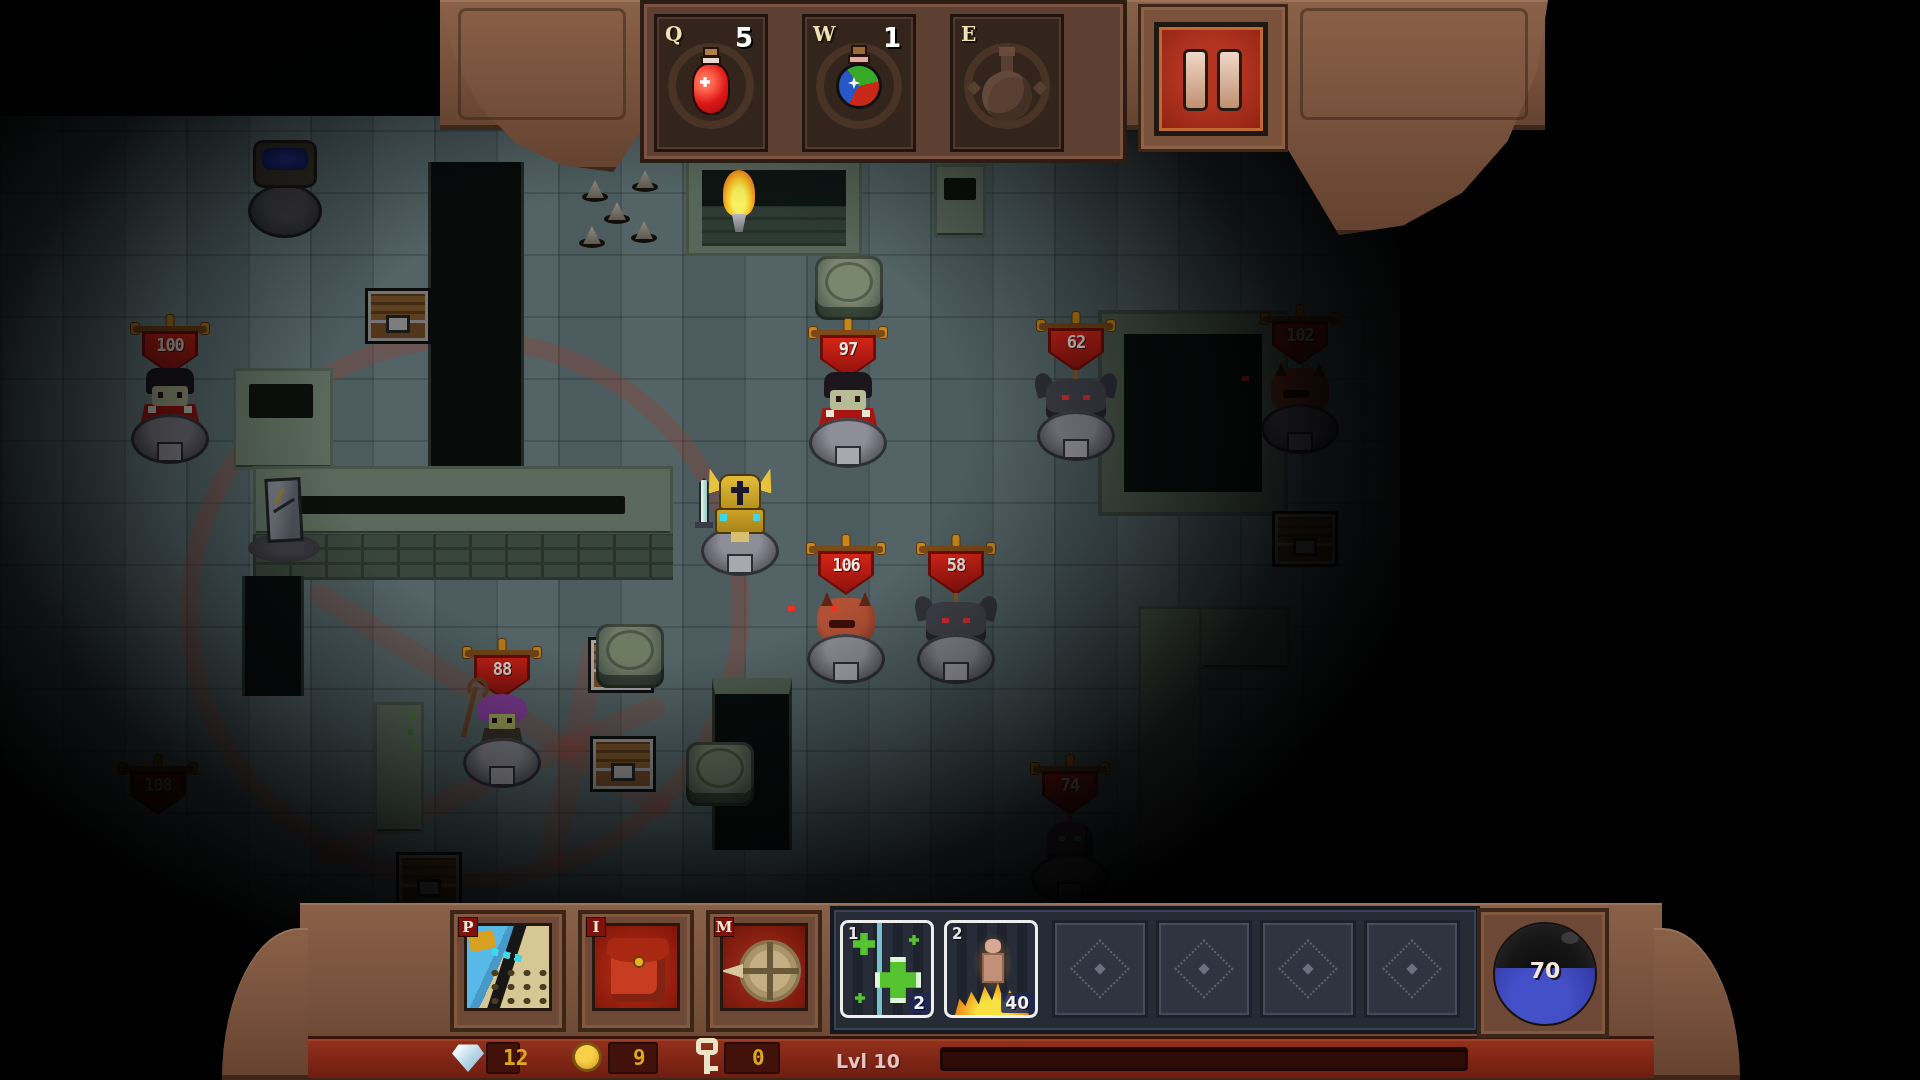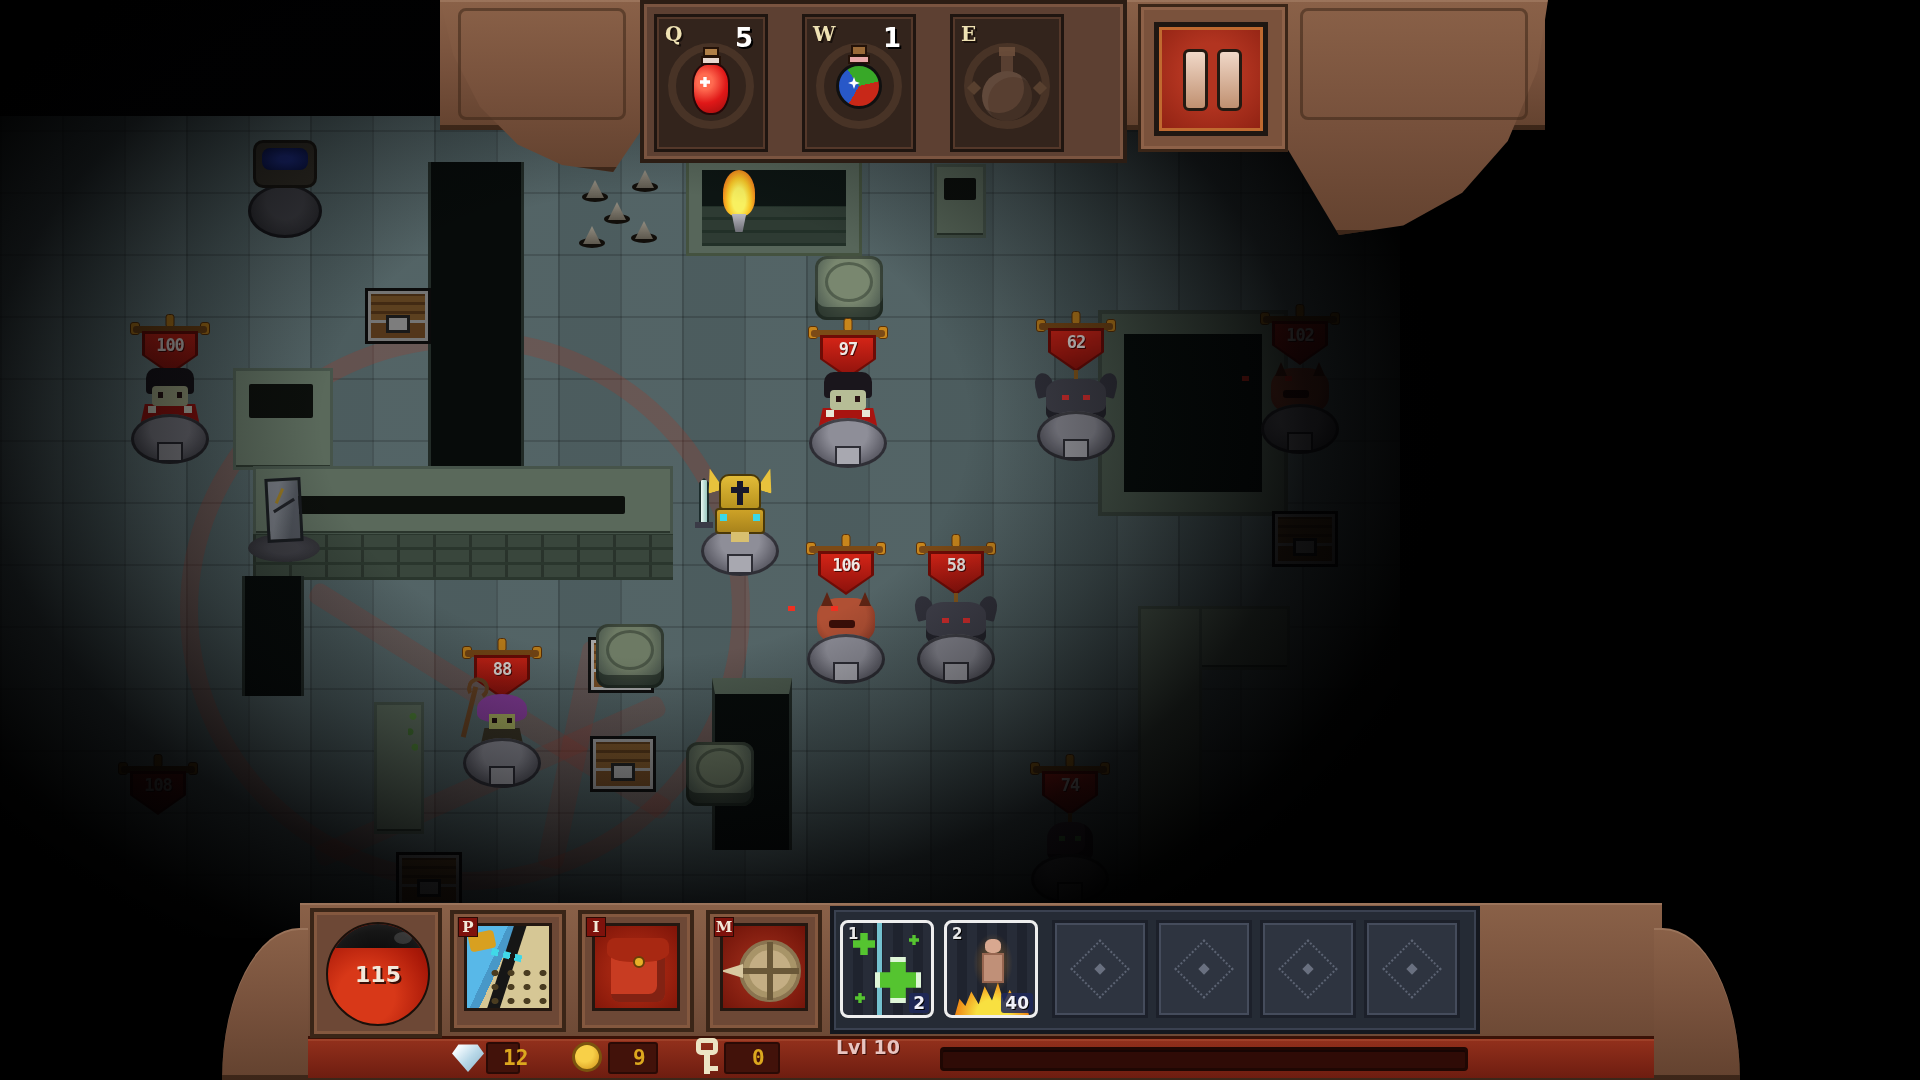--- a/index.html
+++ b/index.html
@@ -609,27 +609,20 @@
       <div class="pause-bar r"></div>
     </div>
   </div>
 
   <div id="bottombar">
     <div class="wood bb-main"></div>
     <div class="wood bb-wing-l"></div>
     <div class="wood bb-wing-r"></div>
     <div class="redstrip"></div>
 
-    <div class="orb-panel" style="left:310px;">
-      <div class="orb orb-hp">
-        <div class="cap" style="height:24%;"></div>
-          <div class="shine"></div>
-        <span class="orb-val" style="top:38px;">115</span>
-      </div>
-    </div>
 
     <div class="mslot" style="left:450px;">
       <div class="art art-p">
         <div class="strap"></div>
           <div class="pauldron"></div>
           <div class="gems"></div>
           <div class="dots"></div>
       </div>
       <span class="badge">P</span>
     </div>
@@ -681,34 +674,41 @@
         <div class="eslot" style="left: 1260px;">
           <div class="dia"></div>
           <div class="dot"></div>
         </div>
         <div class="eslot" style="left: 1364px;">
           <div class="dia"></div>
           <div class="dot"></div>
         </div>
       </div>
 
+    <div class="orb-panel" style="left:1477px;">
+      <div class="orb orb-mp">
+        <div class="cap" style="height:44%;"></div>
+          <div class="shine"></div>
+        <span class="orb-val" style="top:34px;">70</span>
+      </div>
+    </div>
 
     <div class="gem" style="left:452px;top:142px;"></div>
     <div class="plate" style="left:486px;top:142px;width:34px;">
       <span>12</span>
     </div>
     <div class="coin" style="left:572px;top:142px;"></div>
     <div class="plate" style="left:608px;top:142px;width:50px;">
       <span>9</span>
     </div>
     <div class="keyicon" style="left:694px;top:138px;">
       <div class="bow"></div>
         <div class="stem"></div>
         <div class="tooth"></div>
     </div>
     <div class="plate" style="left:724px;top:142px;width:56px;">
       <span>0</span>
     </div>
-    <span class="lvl" style="left:836px;top:136px;">Lvl 10</span>
+    <span class="lvl" style="left:836px;top:150px;">Lvl 10</span>
     <div class="xpbar" style="left:940px;top:147px;"></div>
   </div>
 
 </div>
 
 </body></html>

